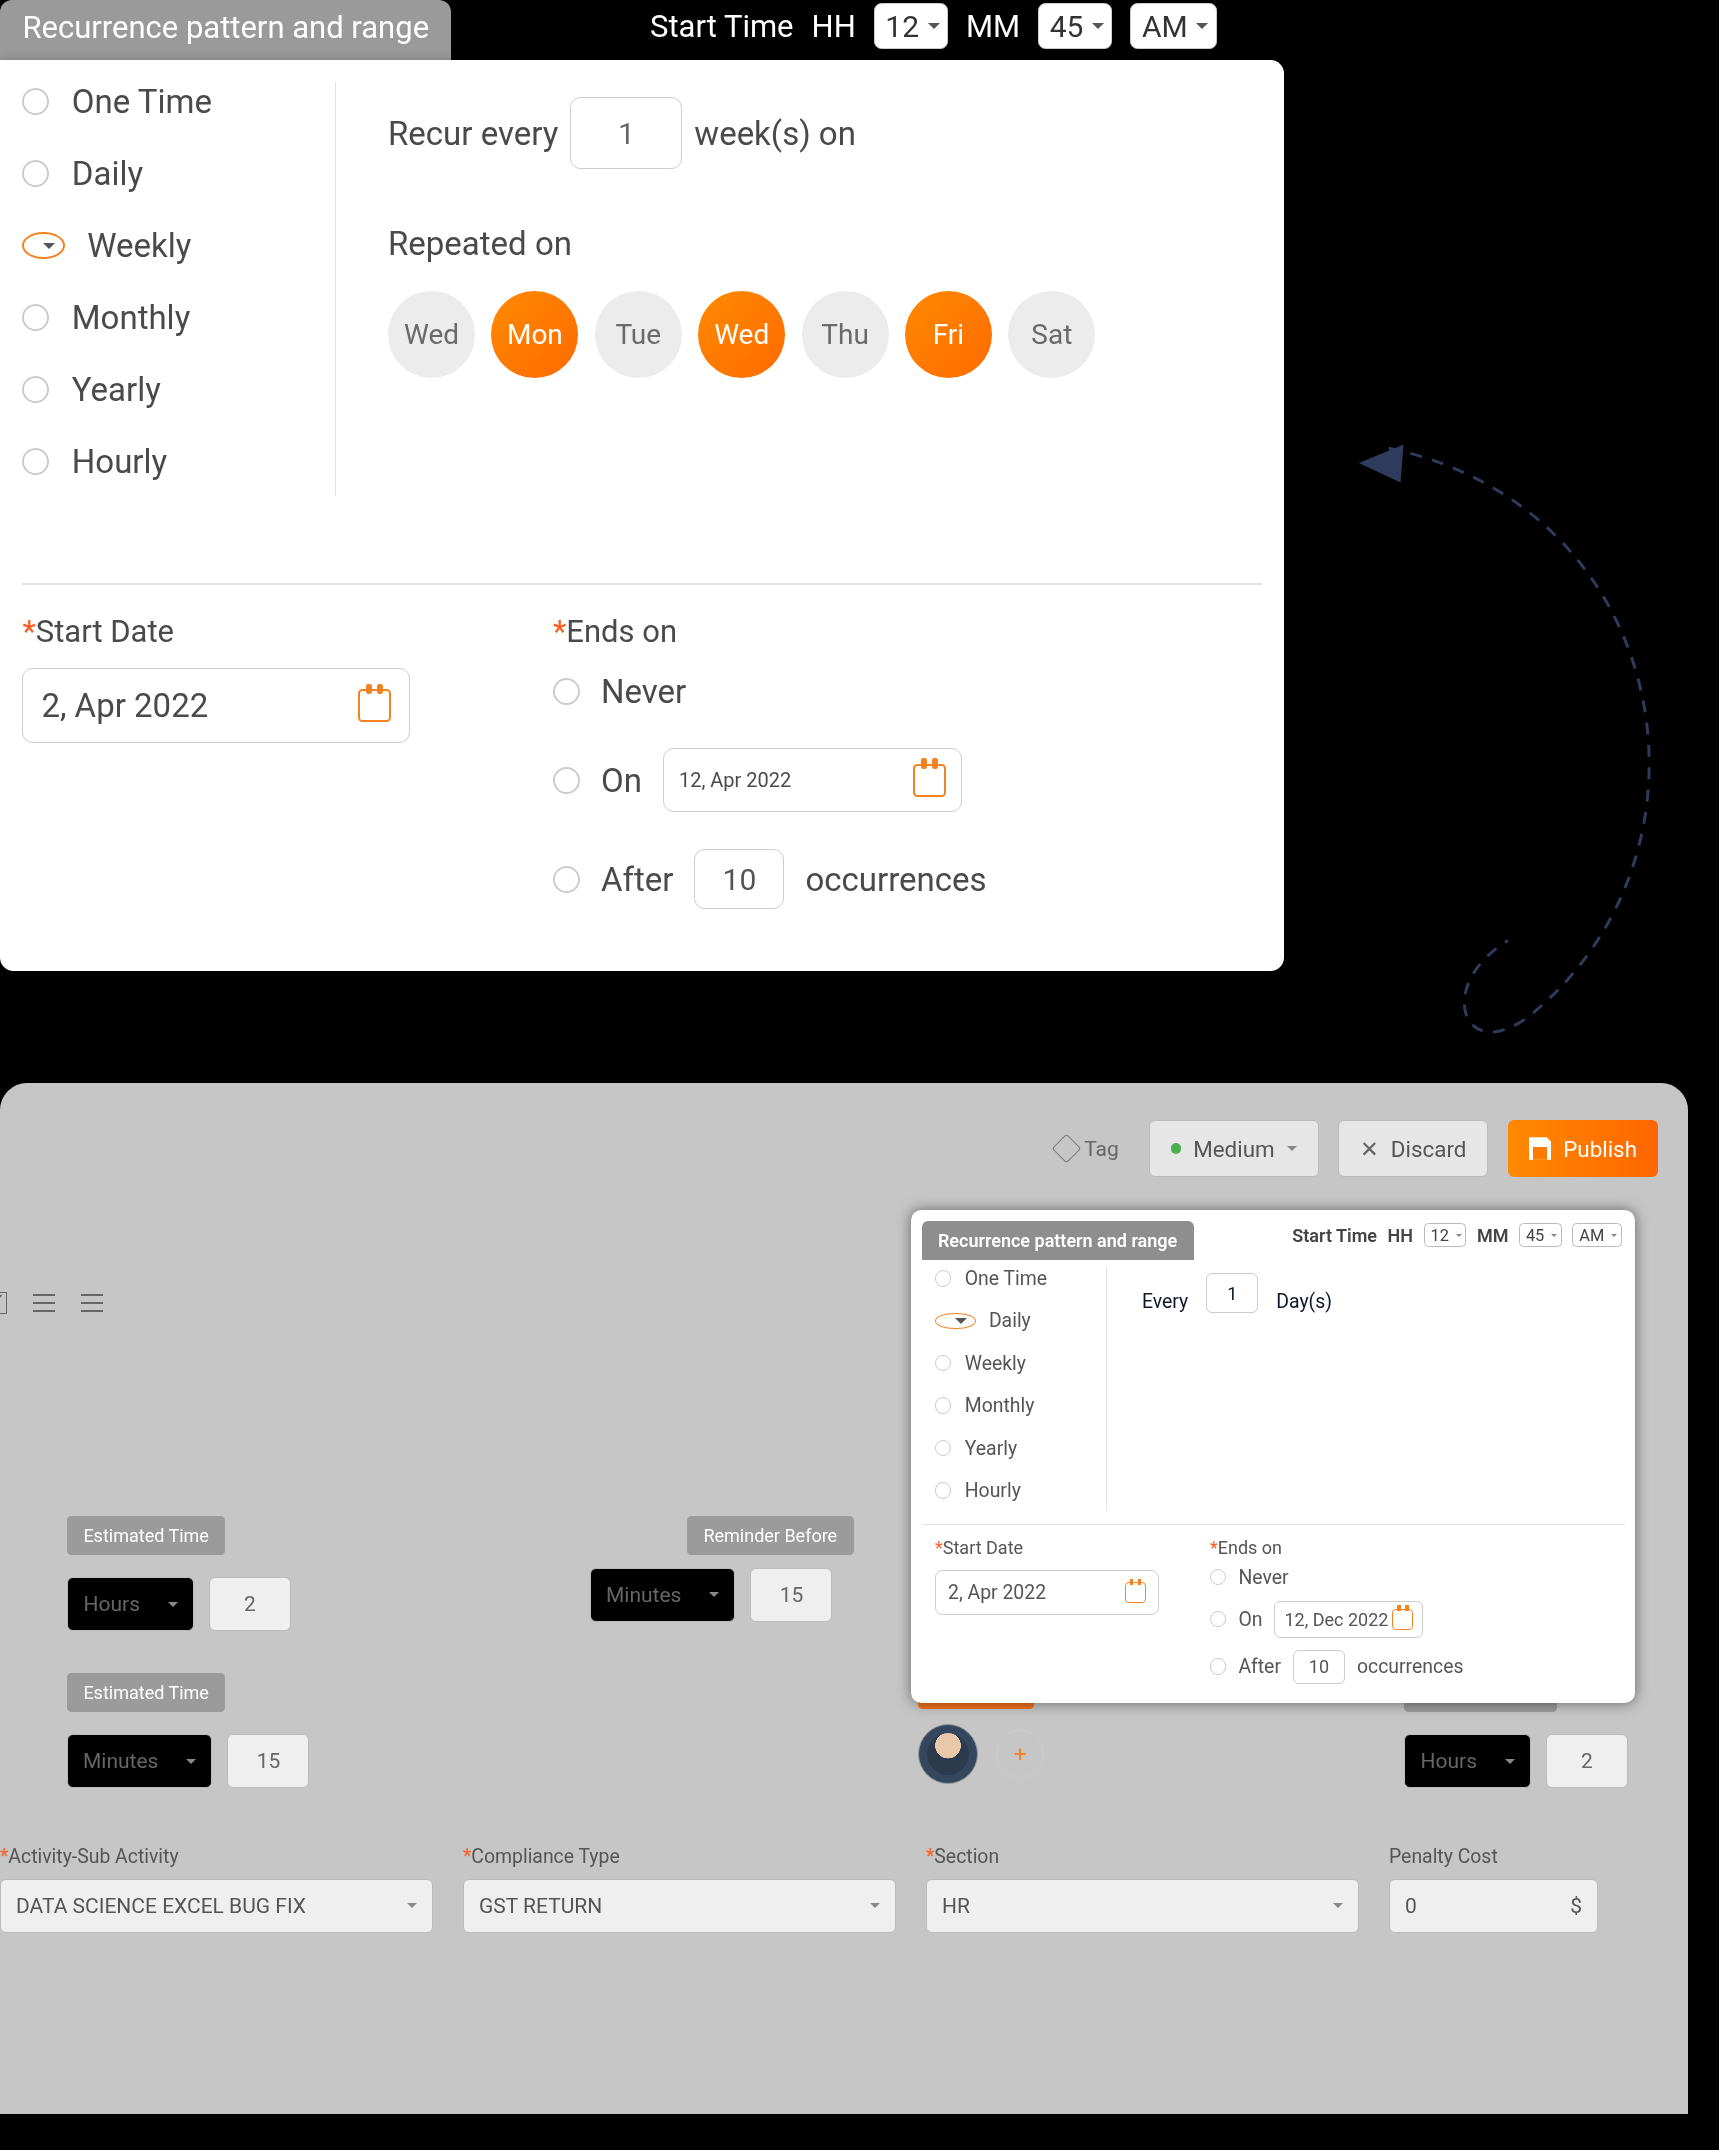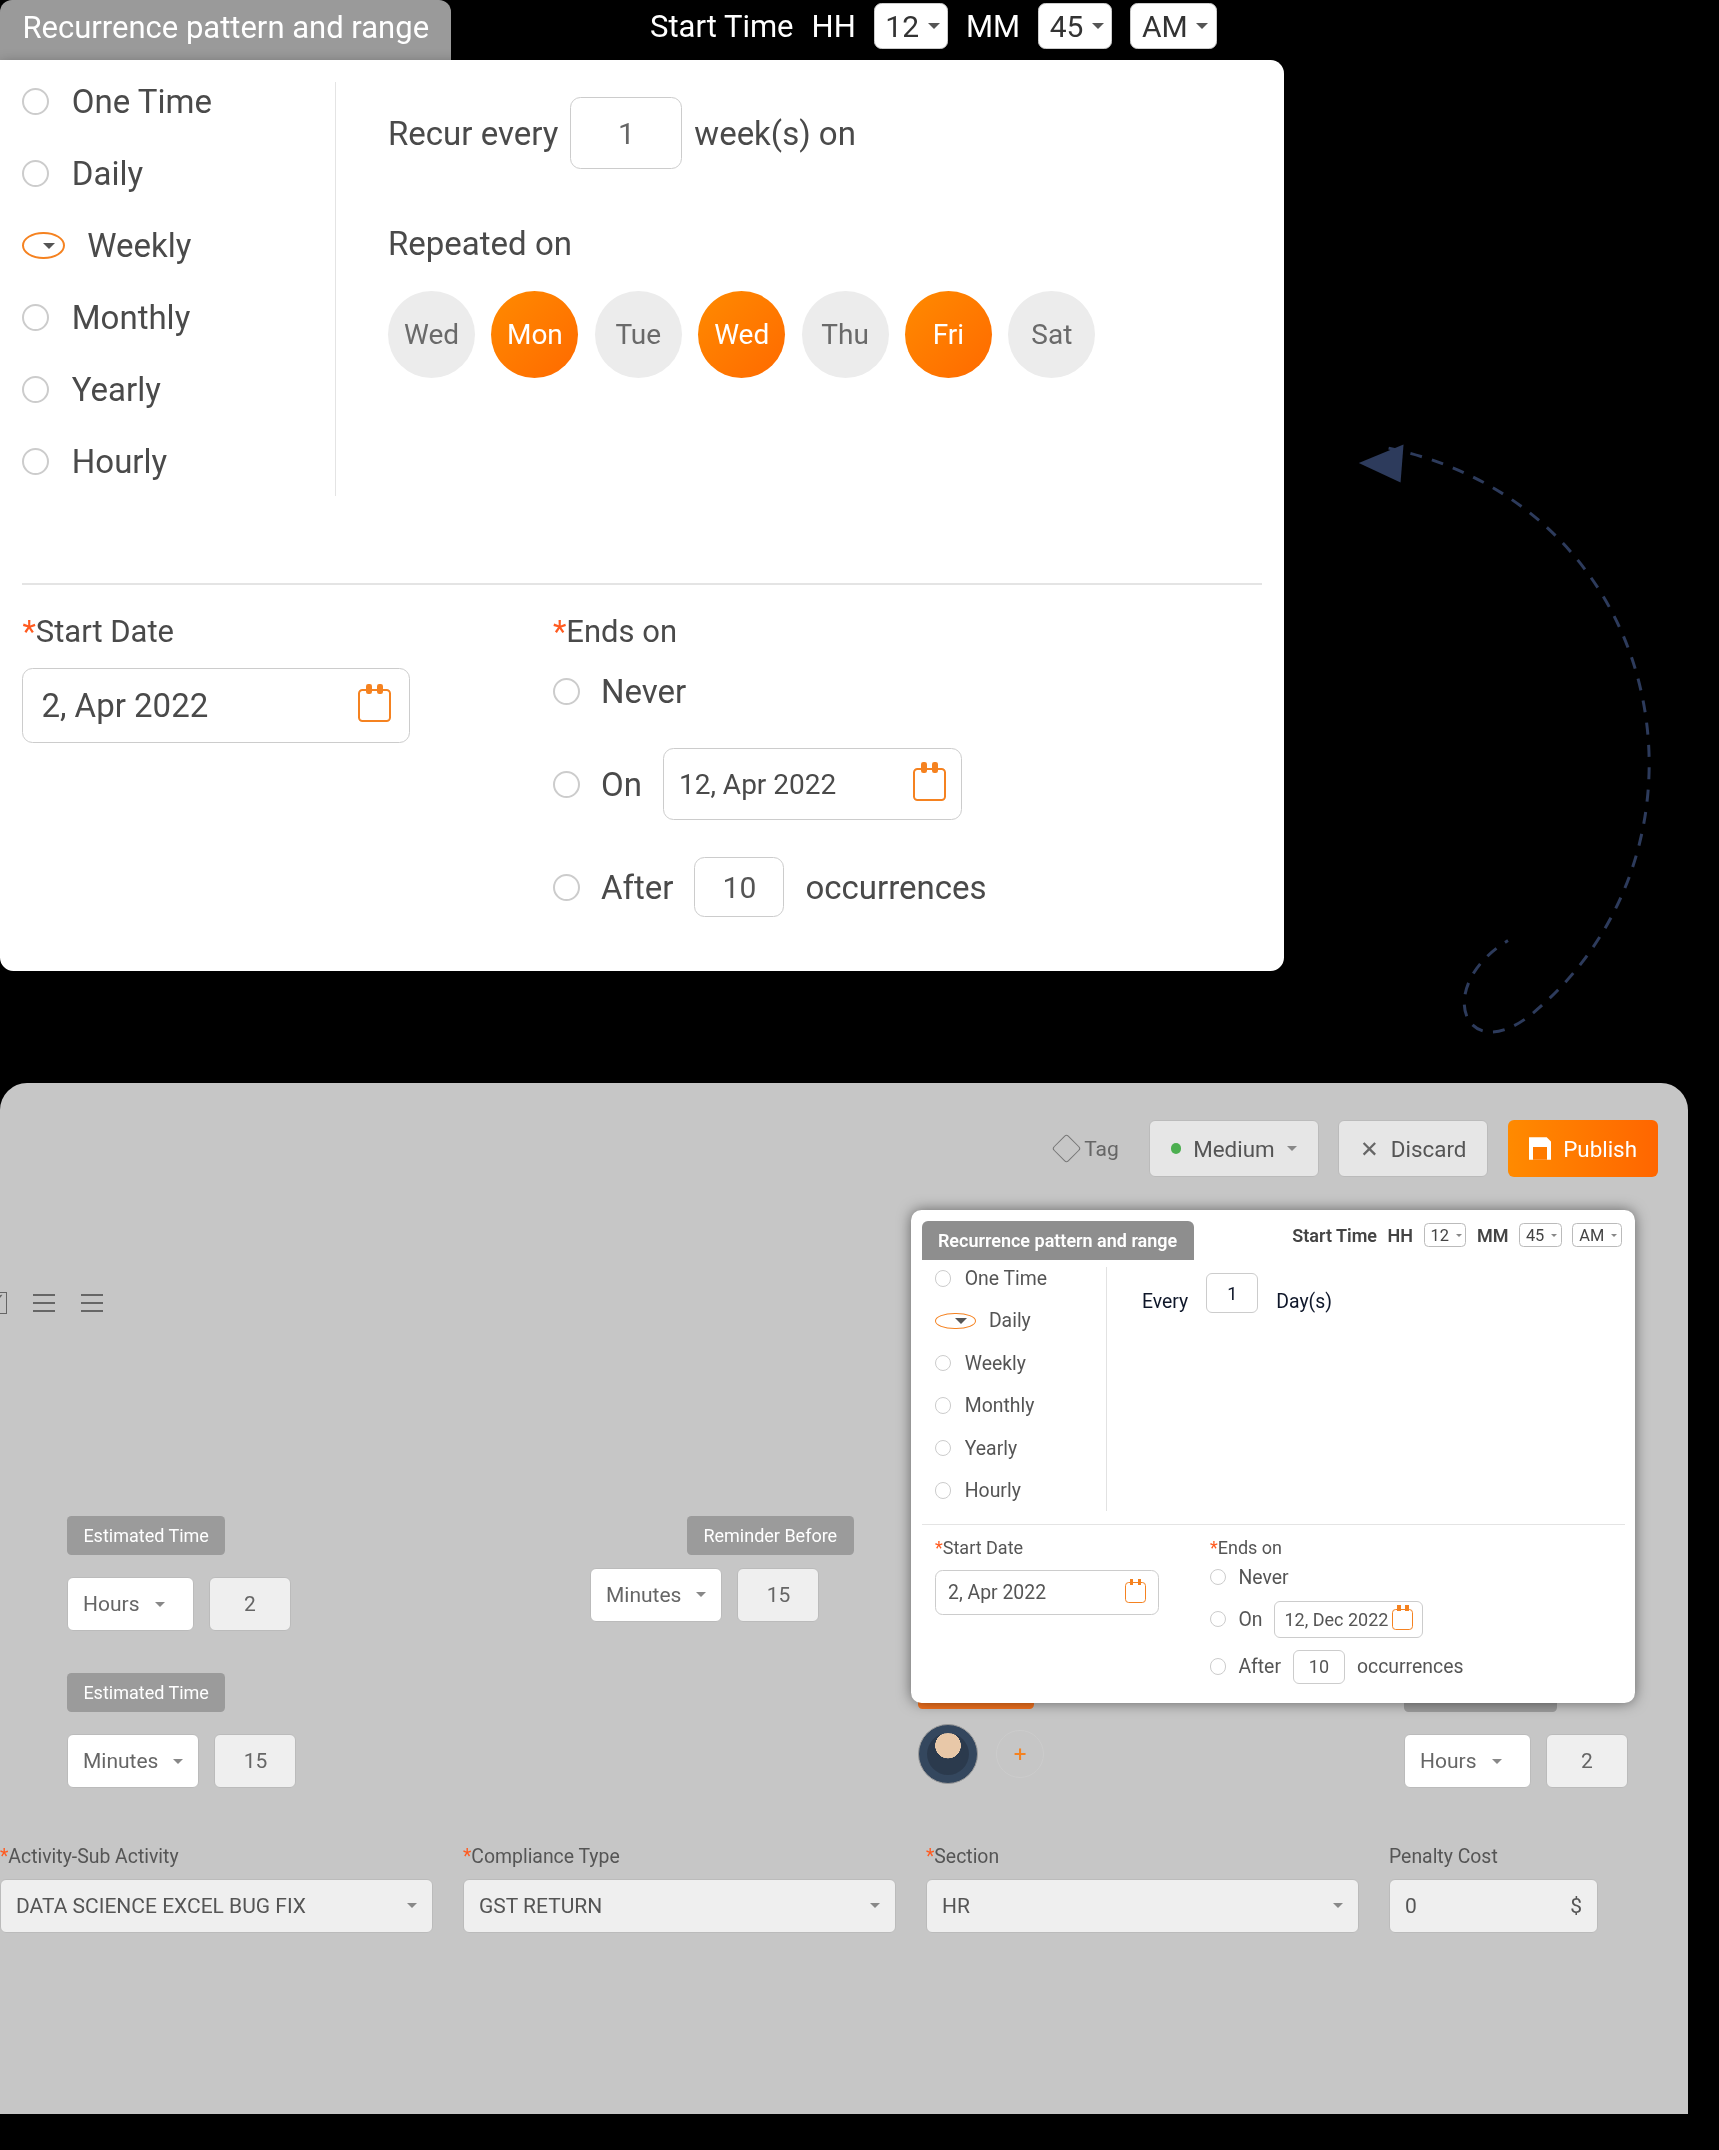--- a/index.html
+++ b/index.html
@@ -63,22 +63,22 @@
   .cal-ico {
     width:33px;height:33px;border:2.2px solid #f58220;border-radius:4.5px;position:relative;
   }
   .cal-ico:before{content:"";position:absolute;top:-7.5px;left:6px;width:6px;height:10.5px;background:#f58220;border-radius:2.2px;}
   .cal-ico:after{content:"";position:absolute;top:-7.5px;right:6px;width:6px;height:10.5px;background:#f58220;border-radius:2.2px;}
 
   .ends-block { position:absolute; left:553px; top:553px; }
   .ends-opts { margin-top:22.4px; display:flex; flex-direction:column; gap:37px; }
   .ends-row { display:flex; align-items:center; gap:21px; font-size:33px; color:#4a4a4a; }
   .date-field-sm {
-    width:299px; height:72px; border:1.5px solid #ccc; border-radius:10.5px;
-    display:flex;align-items:center;justify-content:space-between;padding:0 15px;font-size:28px;color:#4a4a4a;
+    width:299px; height:64px; border:1.5px solid #ccc; border-radius:10.5px;
+    display:flex;align-items:center;justify-content:space-between;padding:0 15px;font-size:20px;color:#4a4a4a;
   }
   .num-input-sm {
     width:90px;height:60px;border:1.5px solid #ccc;border-radius:10.5px;
     display:flex;align-items:center;justify-content:center;font-size:30px;color:#555;
   }
 
   
   .arrow-svg { position:absolute; left:1314px; top:418px; width:388px; height:687px; }
   .arrow-head{fill:#2d3b5c;}
 
@@ -102,22 +102,22 @@
   .rte-icons { position:absolute; left:-15px; top:209px; display:flex; gap:25.4px; align-items:center; }
   .rte-check{width:22.4px;height:22.4px;border:1.5px solid #666;position:relative;}
   .rte-check:after{content:"✓";position:absolute;left:2.2px;top:-4.5px;color:#666;font-size:21px;}
   .rte-lines{width:22.4px;height:18px;display:flex;flex-direction:column;justify-content:space-between;}
   .rte-lines span{height:2.2px;background:#666;}
 
   
   .form-zone { position:absolute; left:67px; top:433px; right:30px; bottom:0; }
   .chip-grey { background:#9b9b9b;color:#fff;font-size:18px;padding:9px 16.4px;border-radius:4.5px;display:inline-block; }
   .combo {
-    height:54px;border:0.7px solid #bbb;border-radius:6px;background:#ffffff;
-    display:flex;align-items:center;justify-content:flex-start;padding:0 15px;font-size:21px;color:#666;min-width:127px;
+    height:54px;border:0.7px solid #bbb;border-radius:6px;background:#000000;
+    display:flex;align-items:center;justify-content:flex-end;padding:0 15px;font-size:21px;color:#666;min-width:127px;gap:13px;
   }
   .combo .chev{margin-left:15px;}
   .numbox { height:54px;width:82px;border:0.7px solid #bbb;border-radius:6px;background:#efefef;display:flex;align-items:center;justify-content:center;font-size:21px;color:#666; }
   .field-label { font-size:19.4px;color:#555; }
   .field-label .star{color:#ff5a1f;}
   .wide-combo { height:54px;border:0.7px solid #bbb;border-radius:6px;background:#efefef;display:flex;align-items:center;justify-content:space-between;padding:0 15px;font-size:21px;color:#555;width:433px;}
   .peninput { height:54px;border:0.7px solid #bbb;border-radius:6px;background:#efefef;display:flex;align-items:center;justify-content:space-between;padding:0 15px;font-size:21px;color:#555;width:209px;}
   .esc-badge{background:#f5731f;color:#fff;font-size:18px;padding:7.5px 16.4px;border-radius:4.5px;display:inline-block;}
   .avatar{width:60px;height:60px;border-radius:50%;background:#34475e;display:flex;align-items:center;justify-content:center;border:1.5px solid #999;}
   .avatar-img{width:42px;height:42px;border-radius:50%;background:radial-gradient(circle at 50% 30%,#e8c8a8 0 35%,#2b3a4d 36% 100%);}

